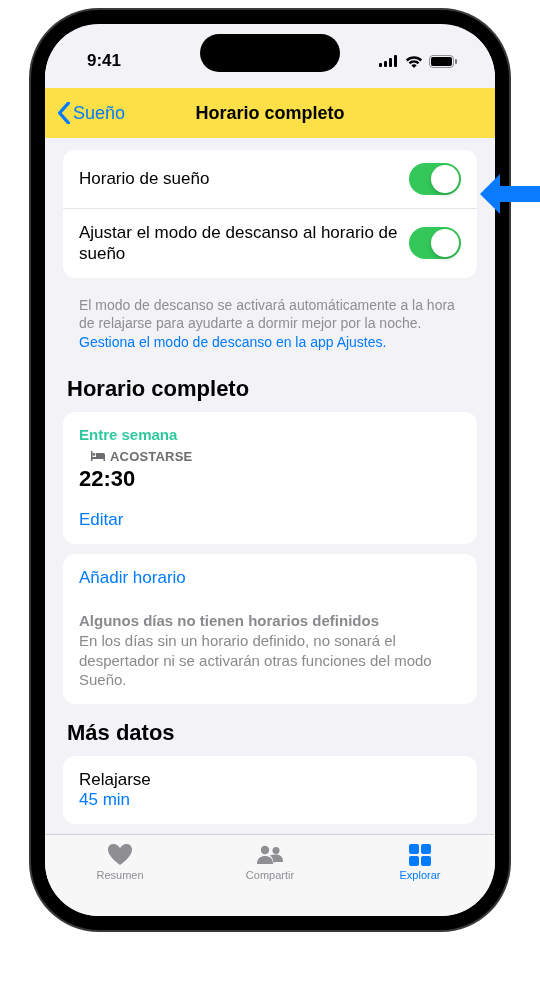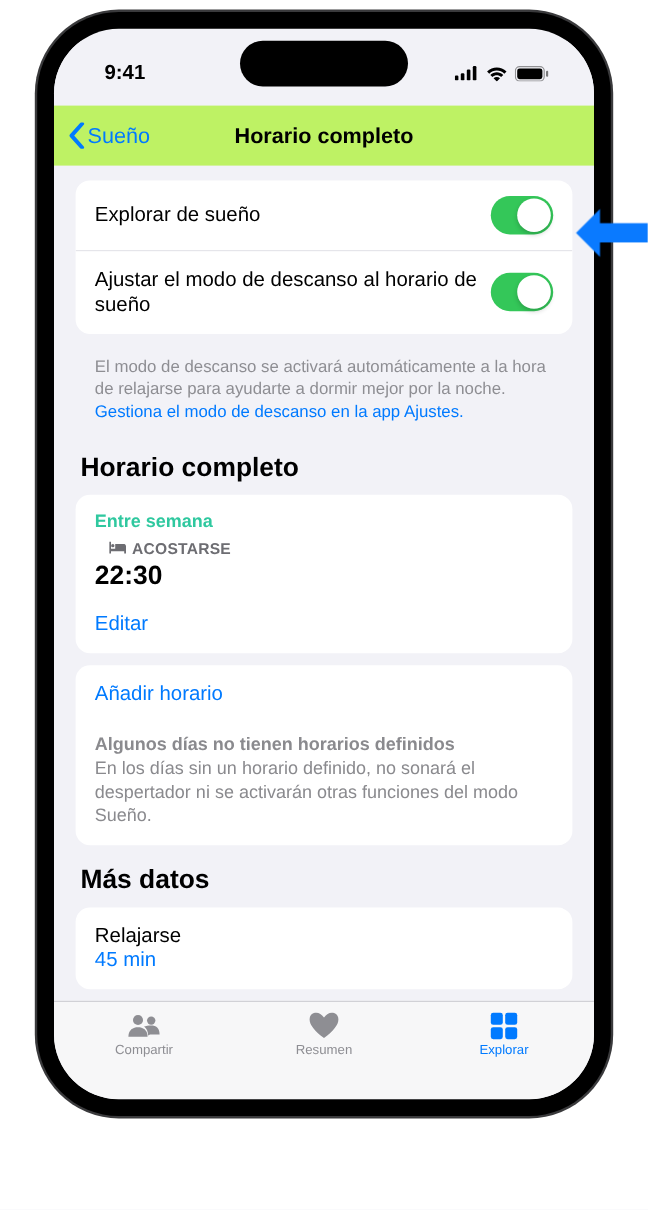--- a/index.html
+++ b/index.html
@@ -6,21 +6,21 @@
     body { font-family: -apple-system, BlinkMacSystemFont, 'SF Pro', 'Helvetica Neue', Arial, sans-serif; background: #fff; width: 540px; height: 1008px; position: relative; overflow: hidden; }
 
     .device-frame { width: 478px; height: 920px; margin: 10px auto 0; background: #000; border-radius: 68px; padding: 14px; position: relative; box-shadow: 0 0 0 2px #3a3a3c; }
     .screen { width: 100%; height: 100%; background: #f2f2f7; border-radius: 54px; overflow: hidden; position: relative; display: flex; flex-direction: column; }
 
     .notch { position: absolute; top: 24px; left: 50%; transform: translateX(-50%); width: 140px; height: 38px; background: #000; border-radius: 22px; z-index: 100; }
 
     .status-bar { height: 54px; display: flex; justify-content: space-between; align-items: center; padding: 0 38px 0 42px; font-size: 17px; font-weight: 600; color: #000; background: #f2f2f7; flex-shrink: 0; margin-top: 10px; }
     .status-right { display: flex; align-items: center; gap: 6px; }
 
-    .nav-bar { height: 50px; display: flex; align-items: center; position: relative; padding: 0 12px; background: #bef264; flex-shrink: 0; }
+    .nav-bar { height: 50px; display: flex; align-items: center; position: relative; padding: 0 12px; background: #fde047; flex-shrink: 0; }
     .nav-back { display: flex; align-items: center; color: #007aff; font-size: 18px; gap: 2px; }
     .nav-title { position: absolute; left: 50%; transform: translateX(-50%); font-size: 18px; font-weight: 600; color: #000; }
 
     .content { flex: 1; overflow-y: auto; padding: 12px 18px 0; }
 
     .card { background: #fff; border-radius: 12px; overflow: hidden; margin-bottom: 10px; }
     .row { display: flex; align-items: center; justify-content: space-between; padding: 13px 16px; min-height: 48px; }
     .row + .row { border-top: 0.5px solid #e5e5ea; }
     .row-label { font-size: 17px; color: #000; line-height: 1.25; flex: 1; padding-right: 10px; }
 
@@ -89,21 +89,21 @@
           </svg>
         <span>Sueño</span>
       </div>
       <div class="nav-title">Horario completo</div>
     </div>
 
     <div class="content">
 
       <div class="card">
         <div class="row">
-          <div class="row-label">Explorar de sueño</div>
+          <div class="row-label">Horario de sueño</div>
           <div class="toggle on">
               <div class="knob"></div>
             </div>
         </div>
         <div class="row">
           <div class="row-label">Ajustar el modo de descanso al horario de sueño</div>
           <div class="toggle on">
               <div class="knob"></div>
             </div>
         </div>
@@ -147,32 +147,32 @@
       <div class="detail-row" style="margin-bottom:0">
         <span class="detail-label">Relajarse de sueño</span>
         <span class="detail-value">1 h</span>
       </div>
 
     </div>
 
     <div class="tab-bar">
       <div class="tab">
         <svg viewBox="0 0 28 24">
+            <path d="M14 22 C6 16 2 11 2 6.5 C2 3 4.5 1 7.5 1 C10 1 12 2.5 14 5 C16 2.5 18 1 20.5 1 C23.5 1 26 3 26 6.5 C26 11 22 16 14 22 Z" fill="#8e8e93"></path>
+          </svg>
+        <span class="tab-label">Resumen</span>
+      </div>
+      <div class="tab">
+        <svg viewBox="0 0 28 24">
             <circle cx="9" cy="7" r="4.2" fill="#8e8e93"></circle>
             <circle cx="20" cy="7.5" r="3.5" fill="#8e8e93"></circle>
             <path d="M1 21 C1 15 5 13 9 13 C13 13 17 15 17 21 Z" fill="#8e8e93"></path>
             <path d="M17.5 20 C17.2 15.5 15.5 13.5 14 12.5 C15.5 11.8 17.8 11.5 20 11.5 C24 11.5 27 13.5 27 19 L19 19 Z" fill="#8e8e93"></path>
           </svg>
         <span class="tab-label">Compartir</span>
-      </div>
-      <div class="tab">
-        <svg viewBox="0 0 28 24">
-            <path d="M14 22 C6 16 2 11 2 6.5 C2 3 4.5 1 7.5 1 C10 1 12 2.5 14 5 C16 2.5 18 1 20.5 1 C23.5 1 26 3 26 6.5 C26 11 22 16 14 22 Z" fill="#8e8e93"></path>
-          </svg>
-        <span class="tab-label">Resumen</span>
       </div>
       <div class="tab active">
         <svg viewBox="0 0 28 24">
             <rect x="3" y="1" width="10" height="10" rx="2" fill="#007aff"></rect>
             <rect x="15" y="1" width="10" height="10" rx="2" fill="#007aff"></rect>
             <rect x="3" y="13" width="10" height="10" rx="2" fill="#007aff"></rect>
             <rect x="15" y="13" width="10" height="10" rx="2" fill="#007aff"></rect>
           </svg>
         <span class="tab-label">Explorar</span>
       </div>

